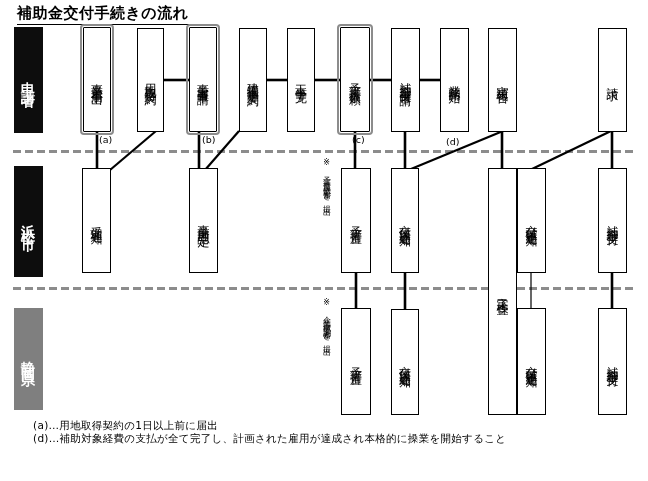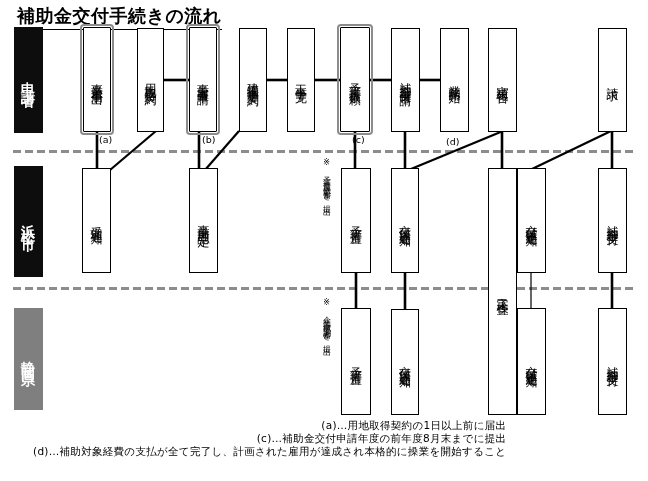--- a/index.html
+++ b/index.html
@@ -1,21 +1,21 @@
 <!DOCTYPE html>
 <html><head>
 <meta charset="utf-8">
 <style>
   html,body { margin:0; padding:0; background:#fff; }
   .canvas {
     position:relative; width:648px; height:481px; background:#ffffff;
     font-family:"DejaVu Sans", sans-serif; color:#000; overflow:hidden;
   }
   .title {
-    position:absolute; left:17px; top:4px; font-size:18px; font-weight:bold;
+    position:absolute; left:17px; top:4px; font-size:15px; font-weight:bold;
     border-bottom:1.5px solid #000; padding-bottom:1px; letter-spacing:0.5px;
   }
   .divider {
     position:absolute; left:13px; width:622px; height:3px; z-index:1;
     background:repeating-linear-gradient(90deg,#8c8c8c 0 8px,transparent 8px 12px);
   }
   svg.connectors { position:absolute; left:0; top:0; z-index:2; }
   .lane-label {
     position:absolute; left:14px; width:29px; z-index:3;
     display:flex; align-items:center; justify-content:center;
@@ -36,21 +36,21 @@
   }
   .vbox.double {
     outline:2px solid #8c8c8c; outline-offset:1px; border-radius:1px;
   }
   .annot { position:absolute; font-size:9.5px; z-index:4; background:transparent; }
   .side-note {
     position:absolute; z-index:4; writing-mode:vertical-rl; text-orientation:upright;
     font-size:8px; letter-spacing:2.5px; line-height:1; color:#000;
   }
   .footnotes { position:absolute; left:33px; top:419px; z-index:4; }
-  .footnotes div { font-size:10.5px; line-height:13.2px; letter-spacing:0.3px;text-align:right; }
+  .footnotes div { font-size:10.5px; line-height:13.2px; letter-spacing:0.3px; }
 </style>
 </head>
 <body>
 
 <div class="canvas">
 
   <div class="title">補助金交付手続きの流れ</div>
 
   <div class="divider" style="top:150px;"></div>
   <div class="divider" style="top:287px;"></div>
@@ -161,17 +161,16 @@
   <div class="side-note" style="left:322px;top:158px;height:128px;">※予算措置依頼書を提出</div>
   <div class="side-note" style="left:322px;top:298px;height:128px;">※企業等概要調書を提出</div>
 
   <div class="annot" style="left:99px;top:134px;">(a)</div>
   <div class="annot" style="left:202px;top:134px;">(b)</div>
   <div class="annot" style="left:352px;top:134px;">(c)</div>
   <div class="annot" style="left:446px;top:136px;">(d)</div>
 
   <div class="footnotes">
     <div>(a)…用地取得契約の1日以上前に届出</div>
-    <div>(c)…補助金交付申請年度の前年度8月末までに提出</div>
     <div>(d)…補助対象経費の支払が全て完了し、計画された雇用が達成され本格的に操業を開始すること</div>
   </div>
 
 </div>
 
 </body></html>

